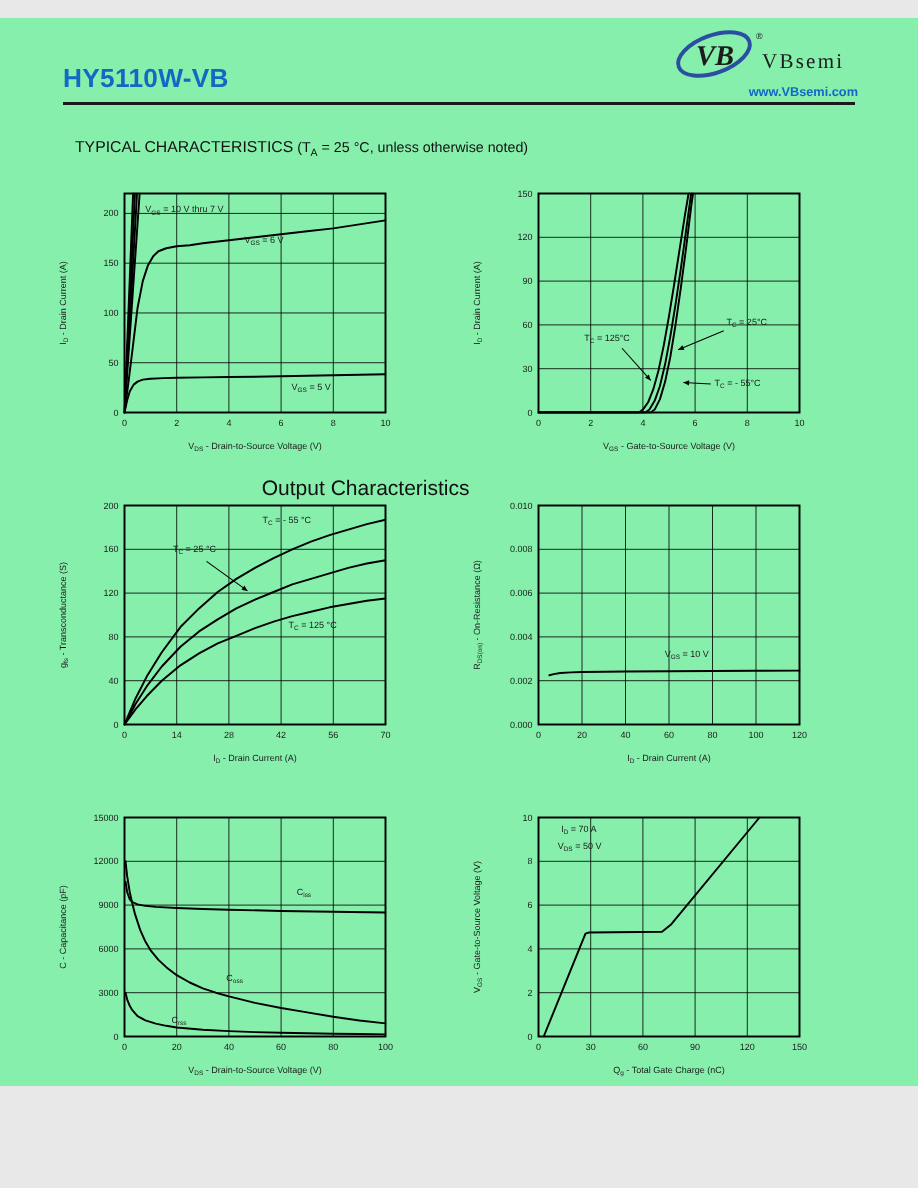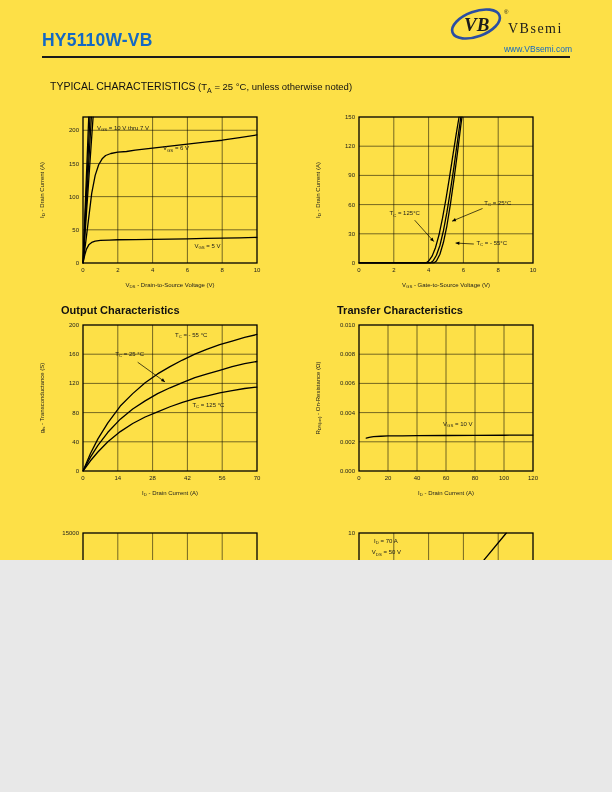--- a/index.html
+++ b/index.html
@@ -1,37 +1,37 @@
 <!DOCTYPE html>
 <html><head>
 <meta charset="utf-8">
 <style>
   html,body{margin:0;padding:0;background:#e8e8e8;}
   .page{
-    position:relative;width:612px;height:560px;margin:0 auto;background:#fde047;
+    position:relative;width:612px;height:712px;margin:12px auto;background:#86efac;
     font-family:"Liberation Sans",sans-serif;color:#111;overflow:hidden;
   }
   
   .part-number{position:absolute;left:42px;top:30px;font-size:17.5px;font-weight:bold;letter-spacing:.2px;}
   .header-rule{position:absolute;left:42px;right:42px;top:56px;height:2px;background:#1a1a1a;}
   .logo-block{position:absolute;right:40px;top:7px;width:130px;text-align:right;}
   .logo-mark-svg{display:block;margin-left:auto;}
-  .website{font-size:8.5px;font-weight:normal;margin-top:1px;}
+  .website{font-size:8.5px;font-weight:bold;margin-top:1px;}
   
   .section-heading{position:absolute;left:50px;top:80px;font-size:9.5px;}
   .section-heading .hb{font-weight:normal;font-size:10.5px;}
   .section-heading sub{font-size:7px;}
   
   .charts{
     position:absolute;left:30px;top:108px;width:552px;
     display:grid;grid-template-columns:276px 276px;grid-auto-rows:208px;
     justify-items:center;
   }
   figure.chart{margin:0;width:270px;}
-  .chart-title{font-size:11px;font-weight:bold;text-align:left;width:252px;margin:2px 0 0 28px;}
+  .chart-title{font-size:14px;font-weight:normal;text-align:right;width:252px;margin:2px 0 0 28px;}
   svg text{fill:#1c1c1c;}
   
   .footer-rule{position:absolute;left:42px;right:42px;top:745px;height:1.5px;background:#1a1a1a;}
   .page-number{position:absolute;right:62px;top:758px;font-size:8.5px;color:#333;}
 </style>
 </head>
 <body>
 
 <div class="page">
 
@@ -130,21 +130,20 @@
             <text x="167.4" y="137.0" font-size="6" text-anchor="start"><tspan>T</tspan><tspan font-size="4.3" dy="1.4">C</tspan><tspan dy="-1.4"> = - 55°C</tspan></text>
             <line x1="105.68" y1="112.17333333333333" x2="124.82" y2="133.58666666666667" stroke="#000" stroke-width="0.7"></line>
             <polygon points="124.82,133.58666666666667 123.55507563829356,129.6205645046994 121.02012023598807,131.88639792936286" fill="#000"></polygon>
             <line x1="173.54" y1="100.49333333333334" x2="143.08999999999997" y2="113.14666666666666" stroke="#000" stroke-width="0.7"></line>
             <polygon points="143.08999999999997,113.14666666666666 147.2514335553383,113.25833924389221 145.946743638887,110.11862839384403" fill="#000"></polygon>
             <line x1="164.83999999999997" y1="136.02" x2="146.57" y2="135.04666666666668" stroke="#000" stroke-width="0.7"></line>
             <polygon points="146.57,135.04666666666668 150.27417967095607,136.9464174306554 150.45505799597674,133.55123215860652" fill="#000"></polygon>
             <text x="137" y="179" text-anchor="middle" font-size="6"><tspan>V</tspan><tspan font-size="4.3" dy="1.4">GS</tspan><tspan dy="-1.4"> - Gate-to-Source Voltage (V)</tspan></text>
             <text x="11" y="82" text-anchor="middle" font-size="6" transform="rotate(-90 11 82)"><tspan>I</tspan><tspan font-size="4.3" dy="1.4">D</tspan><tspan dy="-1.4"> - Drain Current (A)</tspan></text>
           </svg></div>
-      <figcaption class="chart-title">Transfer Characteristics</figcaption>
     </figure>
     <figure class="chart">
       <div><svg viewBox="0 0 270 190" width="270" height="190">
             <line x1="84.80000000000001" y1="9" x2="84.80000000000001" y2="155" stroke="#000" stroke-width="0.55"></line>
             <line x1="119.60000000000001" y1="9" x2="119.60000000000001" y2="155" stroke="#000" stroke-width="0.55"></line>
             <line x1="154.39999999999998" y1="9" x2="154.39999999999998" y2="155" stroke="#000" stroke-width="0.55"></line>
             <line x1="189.20000000000002" y1="9" x2="189.20000000000002" y2="155" stroke="#000" stroke-width="0.55"></line>
             <line x1="50" y1="125.8" x2="224" y2="125.8" stroke="#000" stroke-width="0.55"></line>
             <line x1="50" y1="96.6" x2="224" y2="96.6" stroke="#000" stroke-width="0.55"></line>
             <line x1="50" y1="67.4" x2="224" y2="67.4" stroke="#000" stroke-width="0.55"></line>

